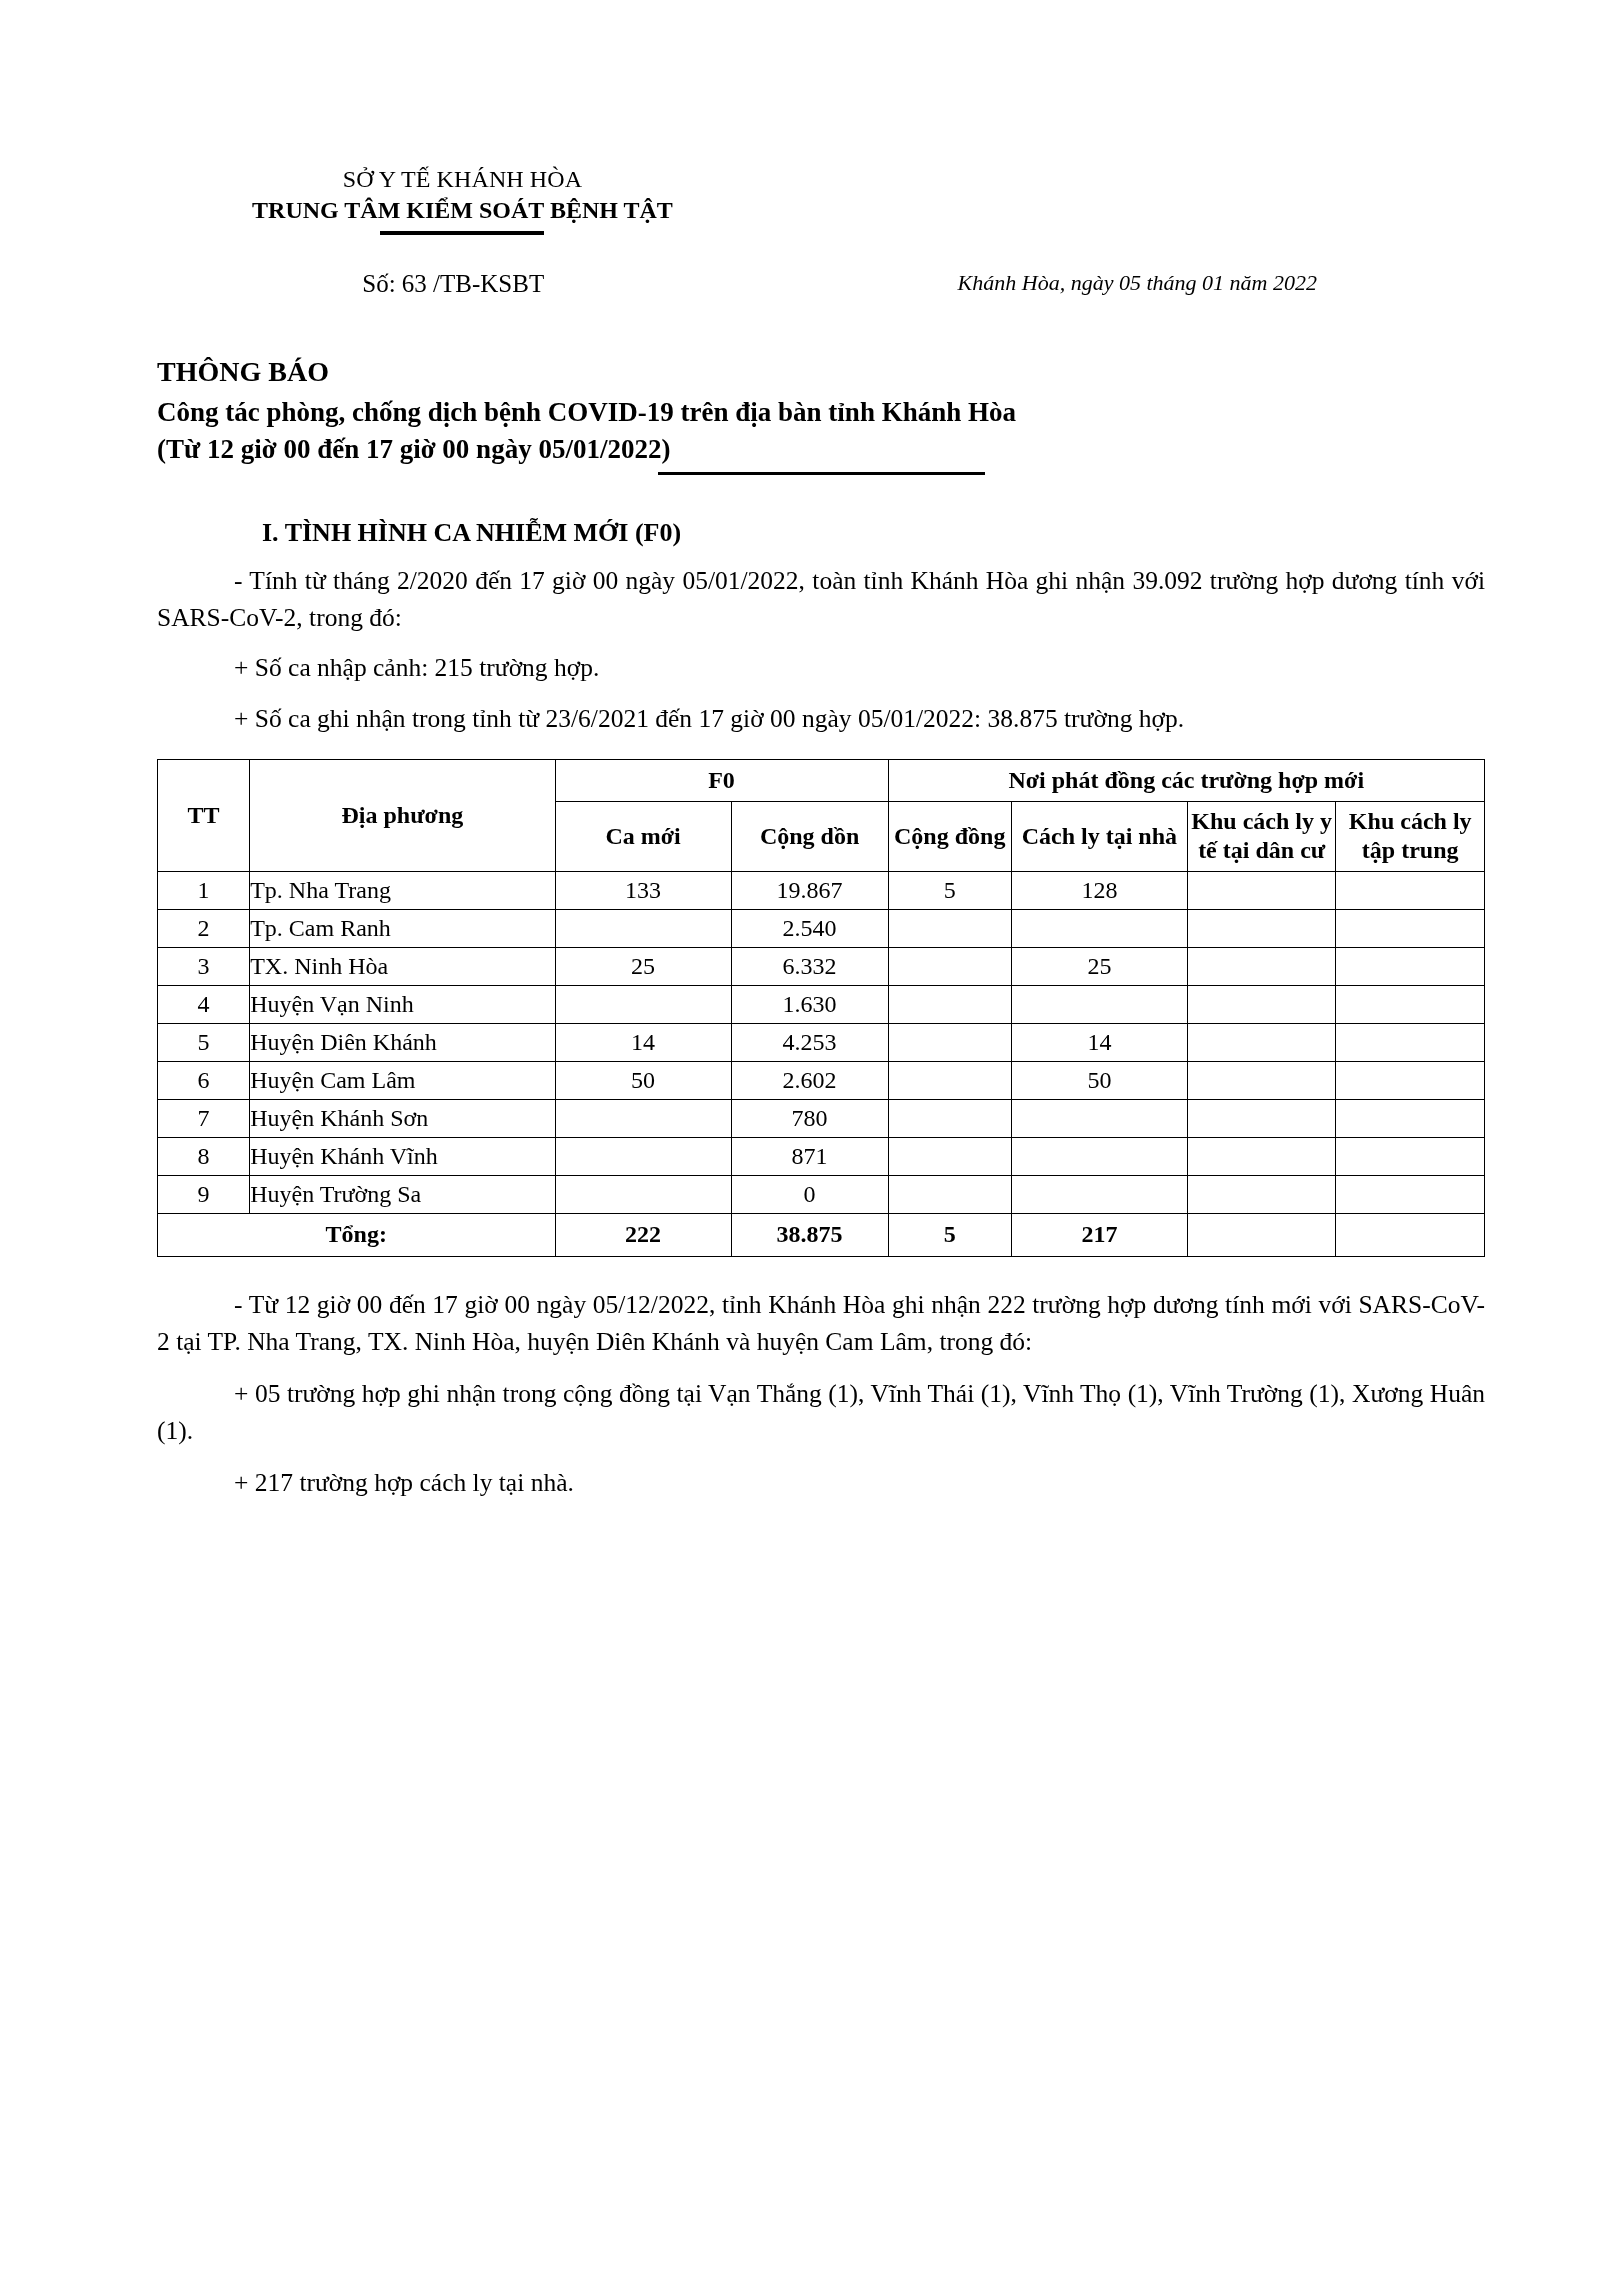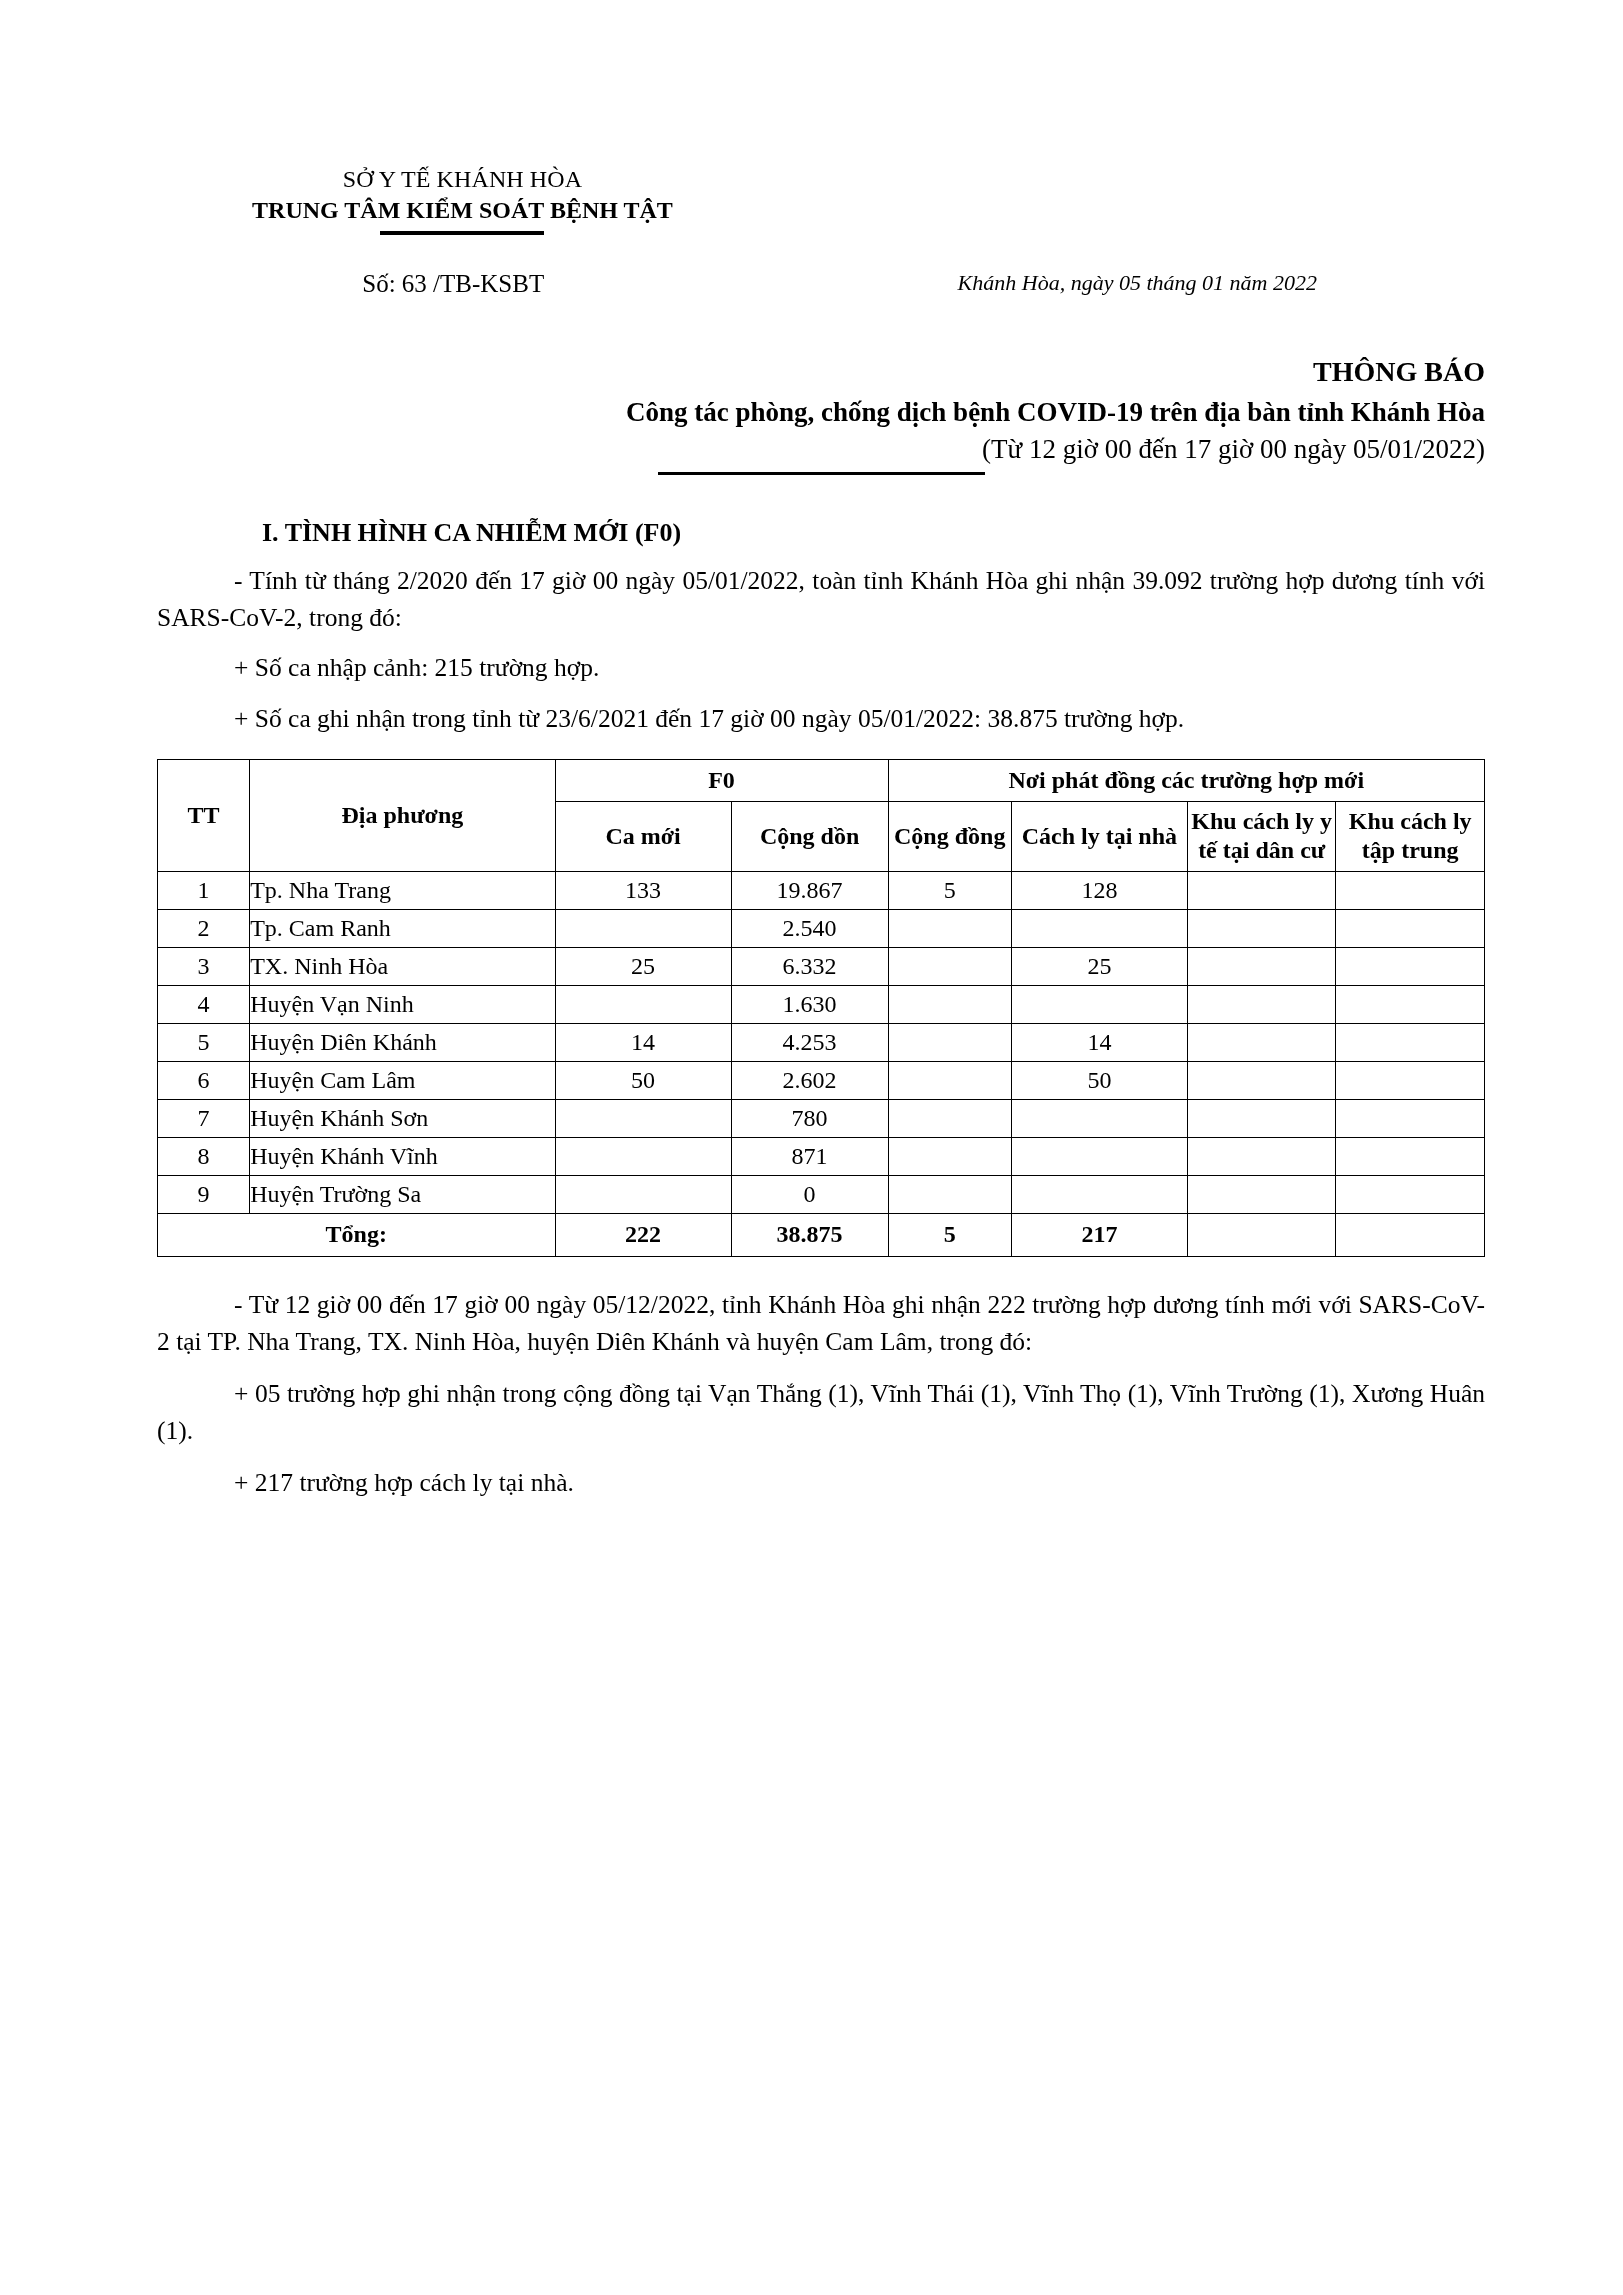--- a/index.html
+++ b/index.html
@@ -94,37 +94,37 @@
   .docdate {
     width: 54%;
     text-align: center;
     font-size: 22px;
     font-style: italic;
     white-space: nowrap;
   }
 
   
   .title-block {
-    text-align: right;
+    text-align: left;
     margin-top: 55px;
   }
   .title-main {
     font-size: 28px;
     font-weight: bold;
     line-height: 1.33;
   }
   .title-sub {
     font-size: 27px;
     font-weight: bold;
     line-height: 1.34;
     margin-top: 3.9px;
   }
   .title-date {
     font-size: 27px;
-    font-weight: normal;
+    font-weight: bold;
     line-height: 1.34;
     margin-top: 1.3px;
   }
   .rule-title {
     width: 327px;
     height: 2.6px;
     background: #000;
     margin: 4.6px auto 0 auto;
   }
 

